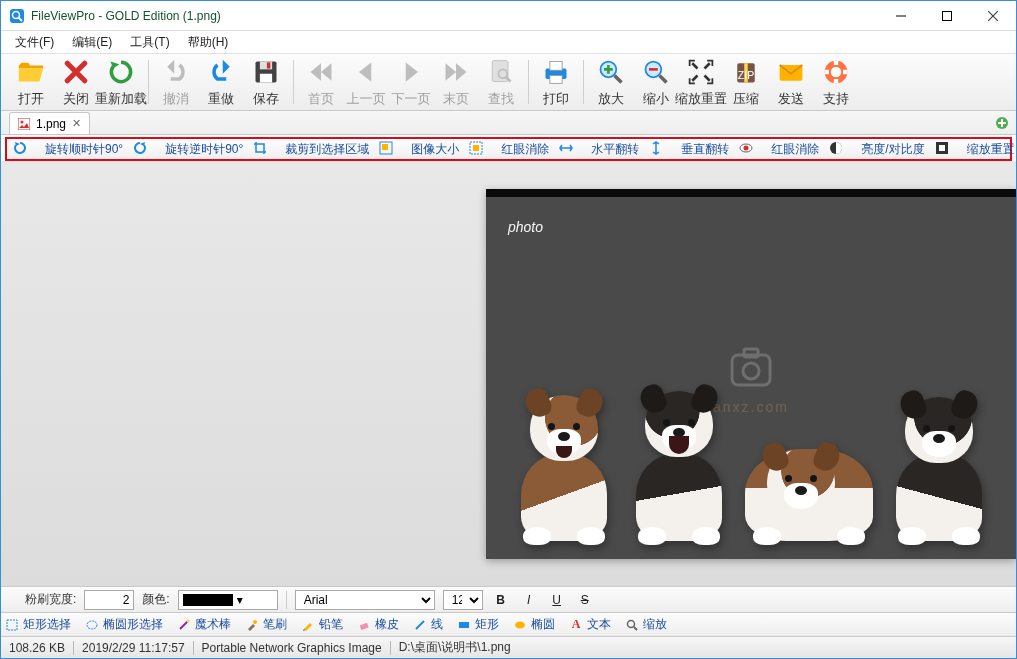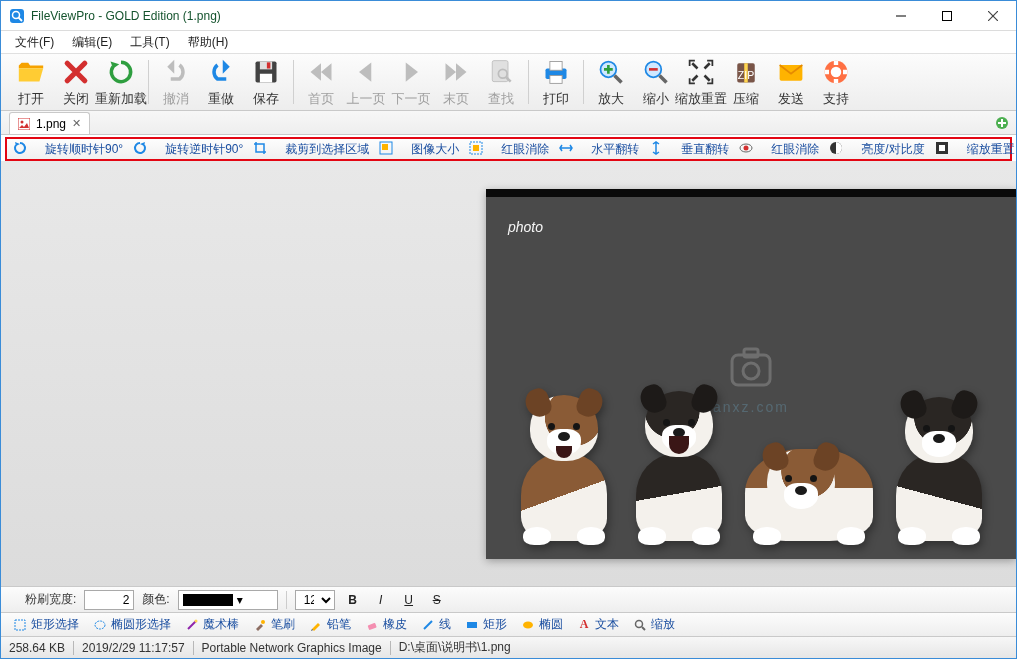--- a/index.html
+++ b/index.html
@@ -22,21 +22,21 @@
 .filetab .tabicon{width:12px;height:12px}
 .filetab .tabclose{color:#666;font-size:11px;cursor:pointer}
 .tab-add{position:absolute;right:6px;top:4px;width:16px;height:16px;display:flex;align-items:center;justify-content:center}
 .img-toolbar{height:24px;border:2px solid #e30613;display:flex;align-items:center;padding:0 6px;gap:10px;background:linear-gradient(#fdfdfd,#f0f0f0);margin:2px 4px 0}
 .img-btn{display:flex;align-items:flex-start;gap:18px;color:#1a4ea0;cursor:pointer;white-space:nowrap}
 .img-btn .ii{width:14px;height:14px;display:flex;align-items:center;justify-content:center}
 .canvas-area{flex:1;background:linear-gradient(#e8e8e8,#dcdcdc);display:flex;align-items:center;justify-content:flex-end;overflow:hidden}
 .photo{width:530px;height:370px;background:#4a4a4a;border-top:8px solid #0a0a0a;position:relative;box-shadow:0 2px 8px rgba(0,0,0,.3)}
 .watermark{position:absolute;left:50%;top:50%;transform:translate(-50%,-50%);opacity:.22;text-align:center;pointer-events:none}
 .watermark .wm1{font-size:28px;color:#fff;letter-spacing:4px}
-.watermark .wm2{font-size:14px;color:#7dd3fc;letter-spacing:2px}
+.watermark .wm2{font-size:14px;color:#fdba74;letter-spacing:2px}
 .sig{position:absolute;left:22px;top:22px;color:#f5f5f5;font-style:italic;font-size:14px}
 .puppies{position:absolute;bottom:18px;left:20px;right:20px;top:130px;display:flex;justify-content:space-around;align-items:flex-end}
 .pup{position:relative;width:110px;height:140px;filter:drop-shadow(2px 4px 4px rgba(0,0,0,.35))}
 .pup .body{position:absolute;bottom:0;left:12px;right:12px;height:62%;border-radius:44% 42% 34% 32%/48% 46% 26% 28%}
 .pup .head{position:absolute;left:50%;transform:translateX(-50%);width:68px;height:66px;border-radius:50% 50% 46% 46%}
 .pup .ear{position:absolute;width:24px;height:28px;border-radius:58% 42% 40% 60%}
 .pup .ear.l{left:-4px;top:-6px;transform:rotate(-22deg)}
 .pup .ear.r{right:-4px;top:-6px;transform:rotate(22deg) scaleX(-1)}
 .pup .snout{position:absolute;left:50%;transform:translateX(-50%);bottom:6px;width:34px;height:26px;background:#fff;border-radius:40% 40% 50% 50%}
 .pup .nose{position:absolute;left:50%;transform:translateX(-50%);top:3px;width:12px;height:9px;background:#1a1a1a;border-radius:50%}
@@ -63,21 +63,21 @@
 .p4 .ear{background:#1d1a18}
 .format-bar{height:26px;background:linear-gradient(#fcfcfc,#eee);border-top:1px solid #c9c9c9;display:flex;align-items:center;padding:0 24px;gap:8px}
 .format-bar label{color:#333}
 .format-bar input,.format-bar select{height:20px;border:1px solid #a9a9a9;background:#fff;padding:0 4px}
 .spin{width:50px;text-align:right}
 .color-sel{width:100px;display:flex;align-items:center;border:1px solid #a9a9a9;height:20px;padding:0 4px;gap:4px;background:#fff}
 .color-swatch{width:50px;height:12px;background:#000}
 .font-sel{width:140px}
 .size-sel{width:40px}
 .fmt-btn{width:20px;height:20px;display:flex;align-items:center;justify-content:center;font-family:"Times New Roman",serif;font-size:14px;color:#222}
-.tools-bar{height:24px;background:linear-gradient(#fcfcfc,#eee);border-top:1px solid #c9c9c9;display:flex;align-items:center;padding:0 12px;gap:14px}
+.tools-bar{height:24px;background:linear-gradient(#fcfcfc,#eee);border-top:1px solid #c9c9c9;display:flex;align-items:center;padding:0 4px;gap:14px}
 .tool-btn{display:flex;align-items:center;gap:4px;color:#1a4ea0;cursor:pointer}
 .tool-btn .ti{width:14px;height:14px;display:flex;align-items:center;justify-content:center}
 .statusbar{height:22px;background:linear-gradient(#f7f7f7,#e6e6e6);border-top:1px solid #c9c9c9;display:flex;align-items:center;padding:0 8px;gap:8px;color:#333}
 .status-sep{width:1px;height:14px;background:#b8b8b8}
 svg{display:block}
 </style>
 </head>
 <body>
 
 <div class="titlebar">
@@ -482,20 +482,21 @@
 
 <div class="format-bar">
   <label>粉刷宽度:</label>
   <input class="spin" value="2" style="">
   <label>颜色:</label>
   <div class="color-sel">
       <span class="color-swatch"></span>
       <span>▾</span>
     </div>
   <div style="width:1px;height:18px;background:#ccc"></div>
+  <select class="font-sel"><option>Arial</option></select>
   <select class="size-sel"><option>12</option></select>
   <span class="fmt-btn">
       <b>B</b>
     </span>
   <span class="fmt-btn">
       <i>I</i>
     </span>
   <span class="fmt-btn">
       <u>U</u>
     </span>
@@ -591,20 +592,20 @@
         <svg width="12" height="12">
           <circle cx="5" cy="5" r="3.5" fill="none" stroke="#666" stroke-width="1.5"></circle>
           <line x1="8" y1="8" x2="11" y2="11" stroke="#666" stroke-width="2"></line>
         </svg>
       </span>
       <span>缩放</span>
     </span>
 </div>
 
 <div class="statusbar">
-  <span>258.64 KB</span>
+  <span>108.26 KB</span>
   <span class="status-sep"></span>
   <span>2019/2/29 11:17:57</span>
   <span class="status-sep"></span>
   <span>Portable Network Graphics Image</span>
   <span class="status-sep"></span>
   <span>D:\桌面\说明书\1.png</span>
 </div>
 
 </body></html>

